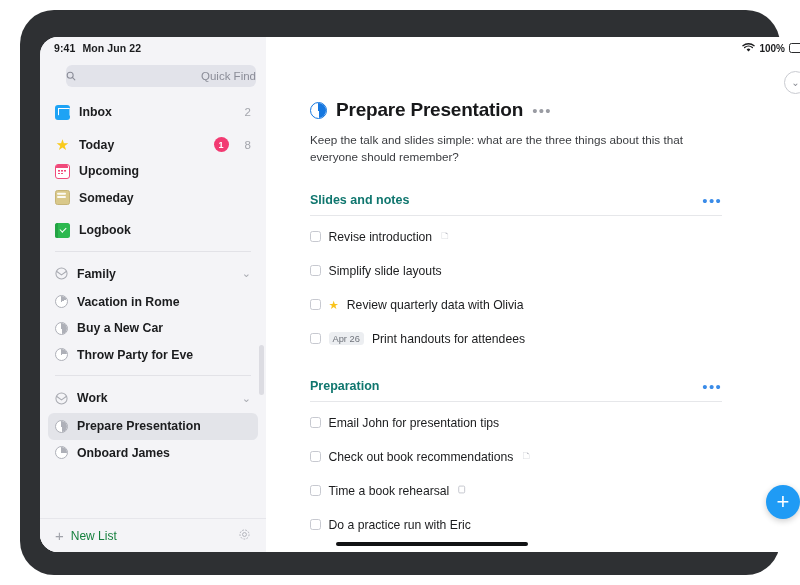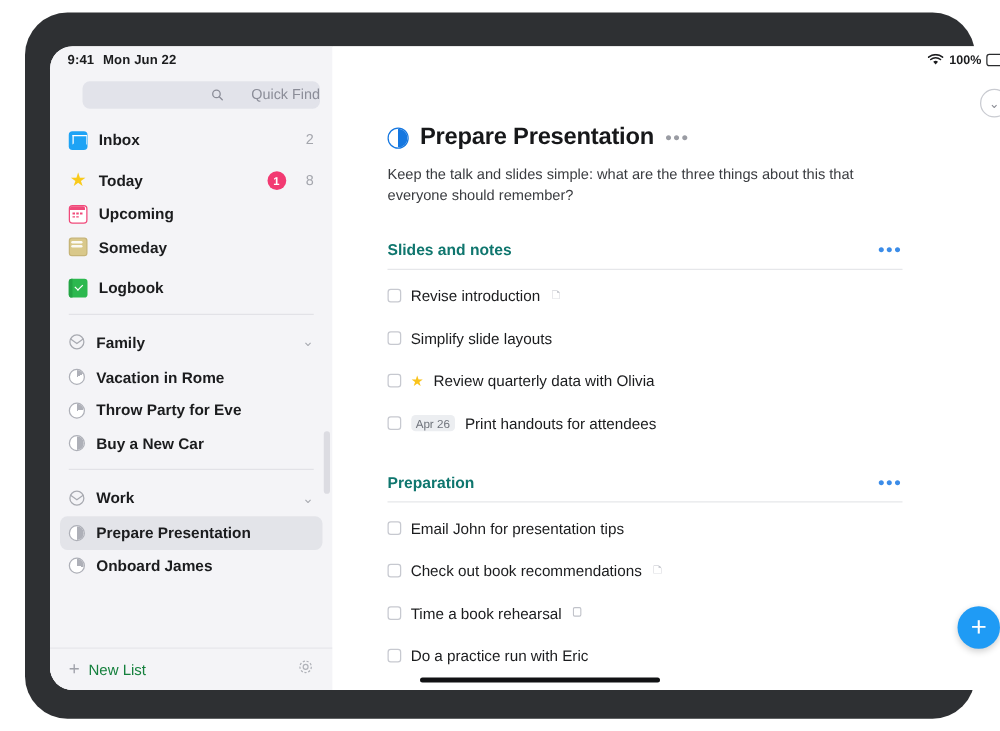--- a/index.html
+++ b/index.html
@@ -58,21 +58,21 @@
     background: #f4f4f7;
     position: relative;
     display: flex; flex-direction: column;
     flex: 0 0 226px;
   }
   #quick-find {
     margin: 28px 10px 12px 26px;
     height: 22px;
     background: #e2e3ea;
     border-radius: 6px;
-    display: flex; align-items: center; justify-content: flex-end;
+    display: flex; align-items: center; justify-content: space-between;
     gap: 22px;
     color: #8b8d98; font-size: 11.5px;
   }
   #sidebar-scroll {
     flex: 1; overflow: hidden; position: relative;
     padding: 0 8px;
   }
   .nav-row {
     display: flex; align-items: center;
     height: 26.5px; padding: 0 7px;
@@ -324,29 +324,29 @@
         </div>
 
         <div class="nav-row">
           <span class="pie">
             <i style="background:conic-gradient(#aeb0b8 0 18%, transparent 18% 100%)"></i>
           </span>
           <span class="nav-label">Vacation in Rome</span>
         </div>
         <div class="nav-row">
           <span class="pie">
+            <i style="background:conic-gradient(#aeb0b8 0 50%, transparent 50% 100%)"></i>
+          </span>
+          <span class="nav-label">Buy a New Car</span>
+        </div>
+        <div class="nav-row">
+          <span class="pie">
             <i style="background:conic-gradient(#aeb0b8 0 22%, transparent 22% 100%)"></i>
           </span>
           <span class="nav-label">Throw Party for Eve</span>
-        </div>
-        <div class="nav-row">
-          <span class="pie">
-            <i style="background:conic-gradient(#aeb0b8 0 50%, transparent 50% 100%)"></i>
-          </span>
-          <span class="nav-label">Buy a New Car</span>
         </div>
 
         <div class="divider-line"></div>
 
         <div class="group-row">
           <svg class="area-ico" viewBox="0 0 14 14">
             <circle cx="7" cy="7" r="6" stroke="#a8aab1" stroke-width="1.1" fill="none"></circle>
             <path d="M1.6 4.6 L7 8.4 L12.4 4.6" stroke="#a8aab1" stroke-width="1.1" fill="none" stroke-linecap="round"></path>
           </svg>
           <span class="group-label">Work</span>

